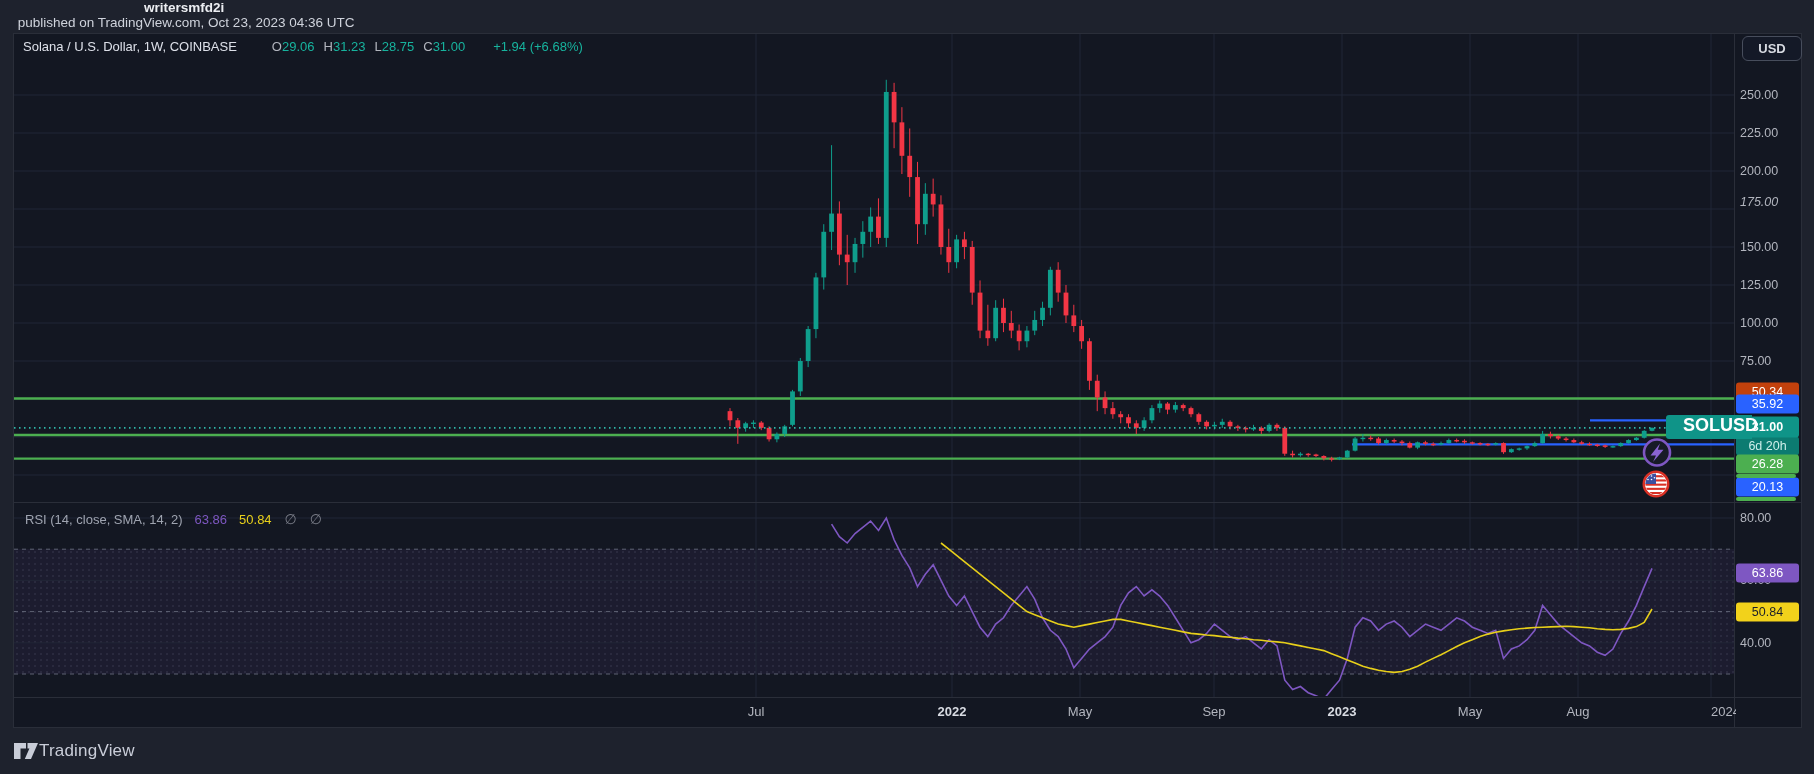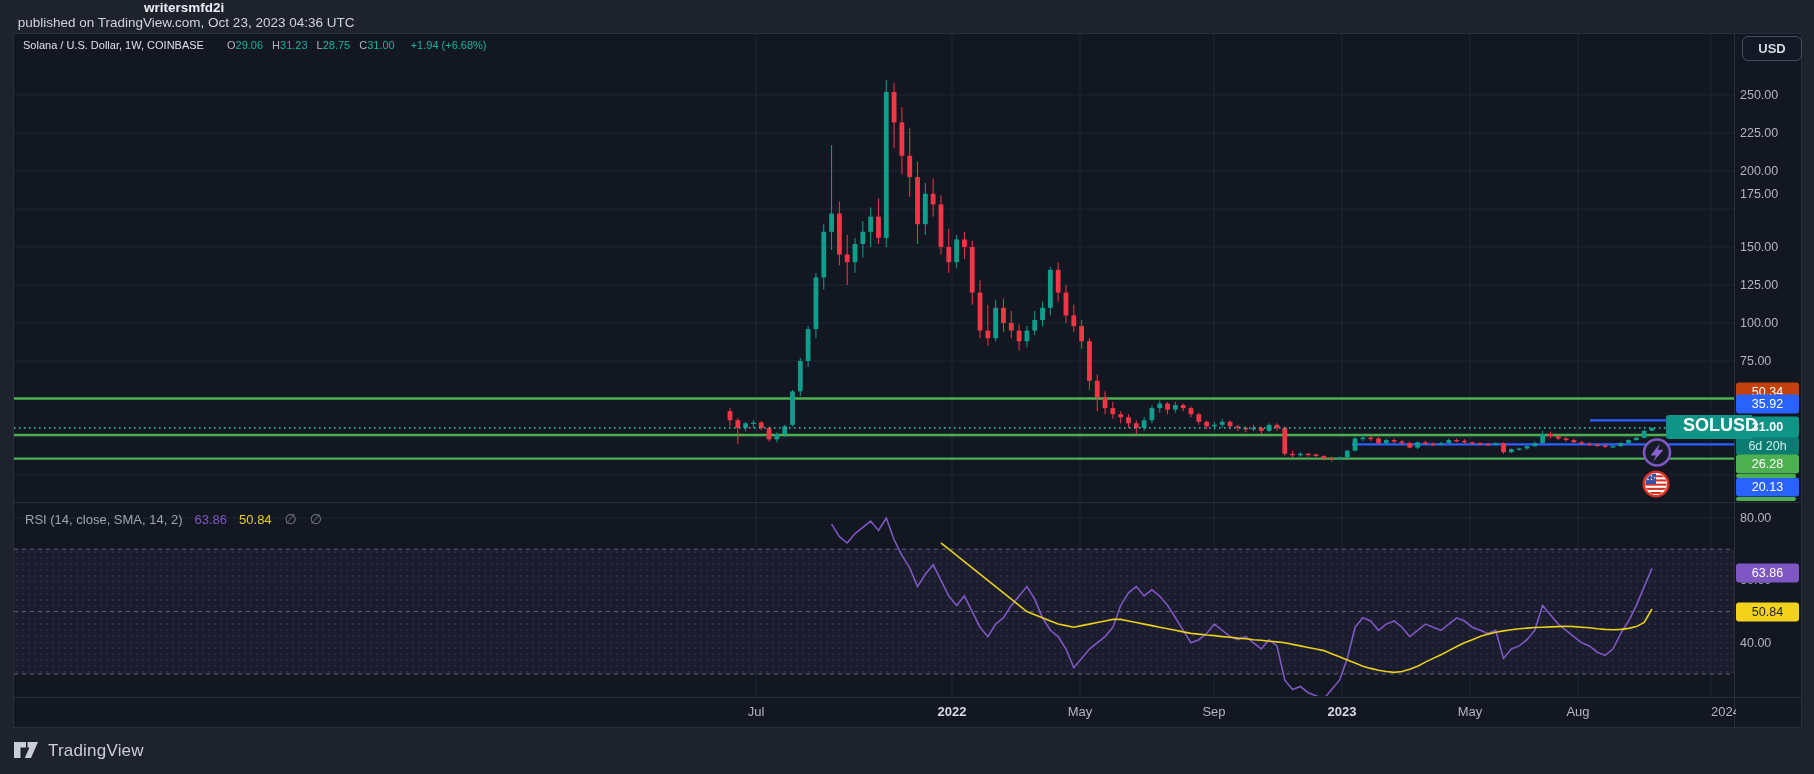--- a/index.html
+++ b/index.html
@@ -10,21 +10,21 @@
     font-size:13.5px;color:#cfd3dc;white-space:pre;flex-direction:column;}
   #topbar .user{font-weight:bold;color:#eceef2;}
   
   #container{position:absolute;left:13px;top:33px;width:1789px;height:695px;background:#131722;
     border:1px solid #2a2e39;box-sizing:border-box;}
   #plot-svg{position:absolute;left:0;top:0;width:1814px;height:774px;pointer-events:none;}
   
   .vsep{position:absolute;top:33px;height:695px;width:1px;background:#2a2e39;}
   .hsep{position:absolute;left:13px;width:1789px;height:1px;background:#2a2e39;}
   
-  #legend{position:absolute;left:23px;top:39px;font-size:11px;color:#dde0e9;display:flex;gap:0;align-items:center;}
+  #legend{position:absolute;left:23px;top:39px;font-size:13px;color:#dde0e9;display:flex;gap:12px;align-items:center;}
   #legend .sym{margin-right:14px;}
   #legend .k{color:#b2b5be;margin-left:9px;}
   #legend .v{color:#17b39e;}
   #legend .chg{color:#17b39e;margin-left:16px;}
   #rsi-legend{position:absolute;left:25px;top:511px;font-size:13px;color:#9fa4b0;display:flex;align-items:center;}
   #rsi-legend .rv{margin-left:12px;color:#7e57c2;}
   #rsi-legend .sv{margin-left:12px;color:#e7cf1a;}
   #rsi-legend .nul{margin-left:13px;color:#787b86;font-size:14px;}
   
   #usd-btn{position:absolute;left:1742px;top:36px;width:58px;height:23px;border:1.5px solid #474d5c;
@@ -39,21 +39,21 @@
   .plabel{position:absolute;left:1736px;width:63px;height:19px;line-height:19px;border-radius:3px;
     font-size:12.5px;text-align:center;transform:translateY(-50%);color:#fff;}
   .sliver{position:absolute;left:1736px;width:60px;height:4px;border-radius:2px;transform:translateY(-50%);}
   #solusd-tag{position:absolute;left:1666px;width:69px;height:24px;line-height:21px;border-radius:3px 0 0 3px;
     font-size:18px;font-weight:bold;text-align:center;color:#fff;transform:translateY(-50%);padding-left:17px;}
   
   #rsi-band{position:absolute;left:14px;width:1720px;background-color:rgba(126,87,194,0.09);
     background-image:radial-gradient(rgba(220,225,255,0.07) 1px, transparent 1.3px);
     background-size:6px 6px;}
   
-  #footer{position:absolute;left:14px;top:741px;display:flex;align-items:flex-start;gap:9px;cursor:pointer;}
+  #footer{position:absolute;left:14px;top:741px;display:flex;align-items:center;gap:0;cursor:pointer;}
   #footer .brand{font-size:17px;color:#c9cdd8;letter-spacing:0.2px;}
   .icon-btn{cursor:pointer;}
 </style>
 </head>
 <body>
 
 <div id="stage">
 
   <div id="topbar"><span class="user">writersmfd2i</span><span> published on TradingView.com, Oct 23, 2023 04:36 UTC</span></div>
 
@@ -369,21 +369,21 @@
     <span class="nul">∅</span>
     <span class="nul">∅</span>
   </div>
 
   <div id="usd-btn">USD</div>
 
   <div id="labels-layer">
       <div class="ptick" style="top: 95px;">250.00</div>
       <div class="ptick" style="top: 133px;">225.00</div>
       <div class="ptick" style="top: 171px;">200.00</div>
-      <div class="ptick" style="top: 194px;">175.00</div>
+      <div class="ptick" style="top: 202px; font-style: italic;">175.00</div>
       <div class="ptick" style="top: 247px;">150.00</div>
       <div class="ptick" style="top: 285px;">125.00</div>
       <div class="ptick" style="top: 323px;">100.00</div>
       <div class="ptick" style="top: 361px;">75.00</div>
       <div class="ptick" style="top: 518px;">80.00</div>
       <div class="ptick" style="top: 580.4px;">60.00</div>
       <div class="ptick" style="top: 642.8px;">40.00</div>
       <div class="plabel" style="top: 392px; background: #c2410c; color: rgb(255, 255, 255);">50.34</div>
       <div class="plabel" style="top: 404px; background: rgb(41, 98, 255); color: rgb(255, 255, 255);">35.92</div>
       <div class="plabel" style="top: 446px; background: rgb(12, 123, 113); color: rgb(205, 238, 234); text-align: center;">6d 20h</div>

